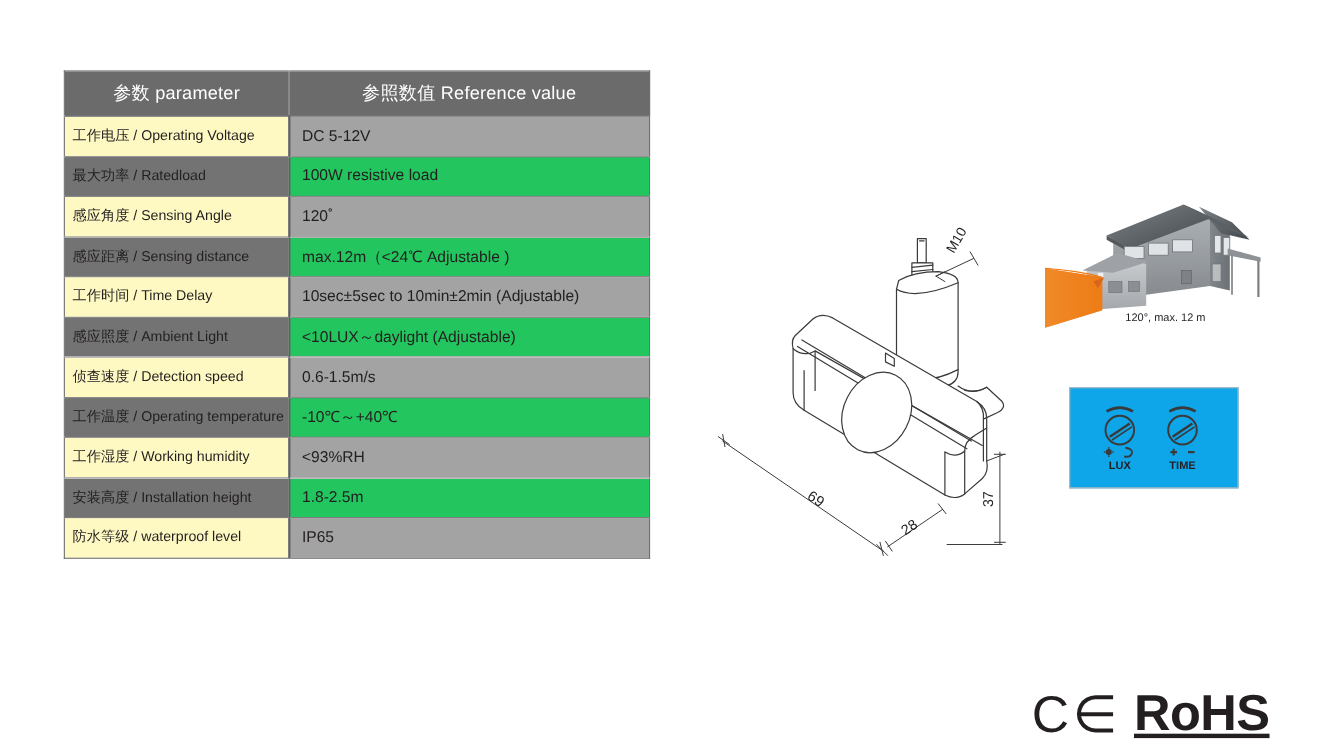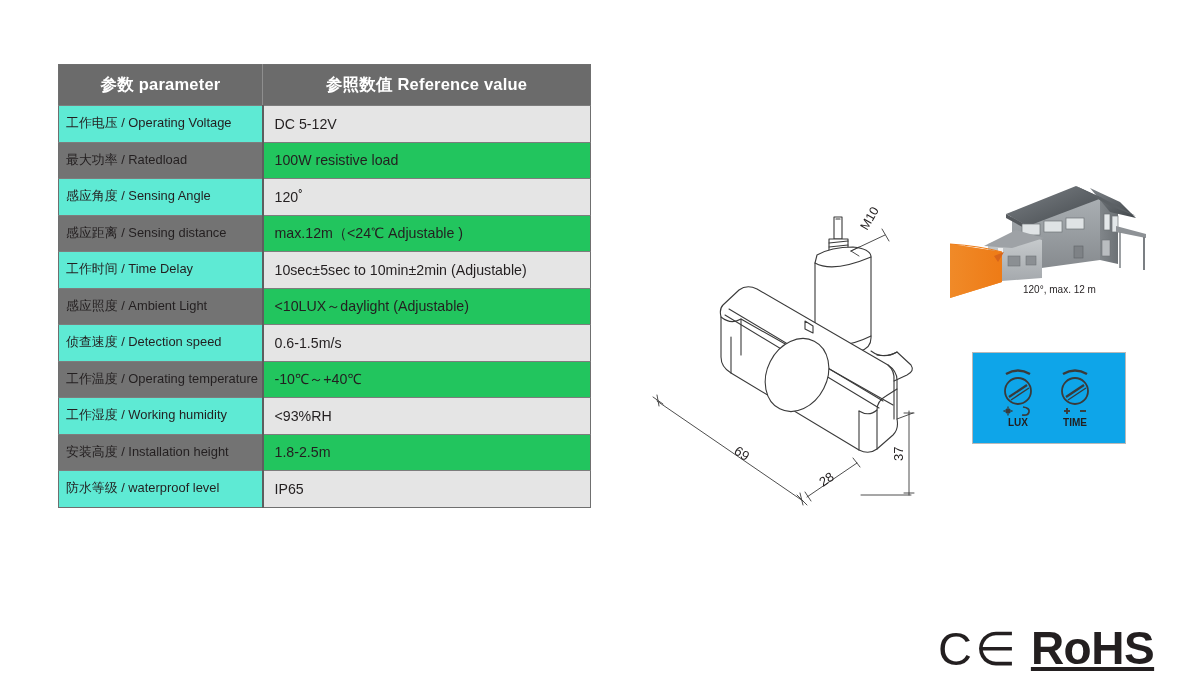--- a/index.html
+++ b/index.html
@@ -28,47 +28,47 @@
     width: 532px;
     table-layout: fixed;
     border: 1px solid #6f6f6f;
   }
   table.spec col.c1 { width: 204px; }
   table.spec col.c2 { width: 328px; }
 
   table.spec thead th {
     background: #6b6b6b;
     color: #ffffff;
-    font-weight: bold;
+    font-weight: normal;
     font-size: 16.5px;
     height: 38px;
     text-align: center;
     vertical-align: middle;
     letter-spacing: 0.2px;
     border-right: 1px solid #8e8e8e;
   }
   table.spec thead th:last-child { border-right: none; }
 
   table.spec tbody td {
     height: 33.5px;
     font-size: 13.2px;
     vertical-align: middle;
     border-top: 1px solid #7d7d7d;
     white-space: nowrap;
     overflow: hidden;
   }
   table.spec tbody td.k {
     padding-left: 7px;
-    background: #5eead4;
+    background: #fef9c3;
     border-right: 2px solid #5e5e5e;
     font-size: 12.9px;
   }
   table.spec tbody td.v {
     padding-left: 11px;
-    background: #e5e5e5;
+    background: #a3a3a3;
     font-size: 14.2px;
   }
   table.spec tbody tr.alt td.v { background: #22c55e; }
   table.spec tbody tr.alt td.k { background: #737373; }
   .deg-sup { font-size: 10px; vertical-align: 5px; font-weight: bold; }
 
   
   #sensor-drawing {
     position: absolute;
     left: 645px;

